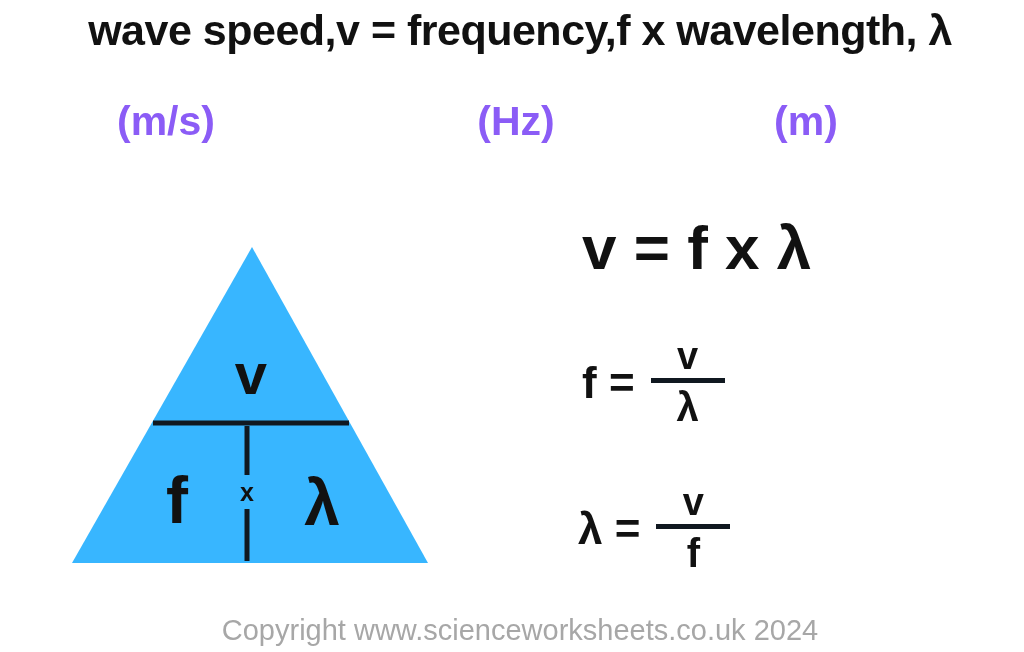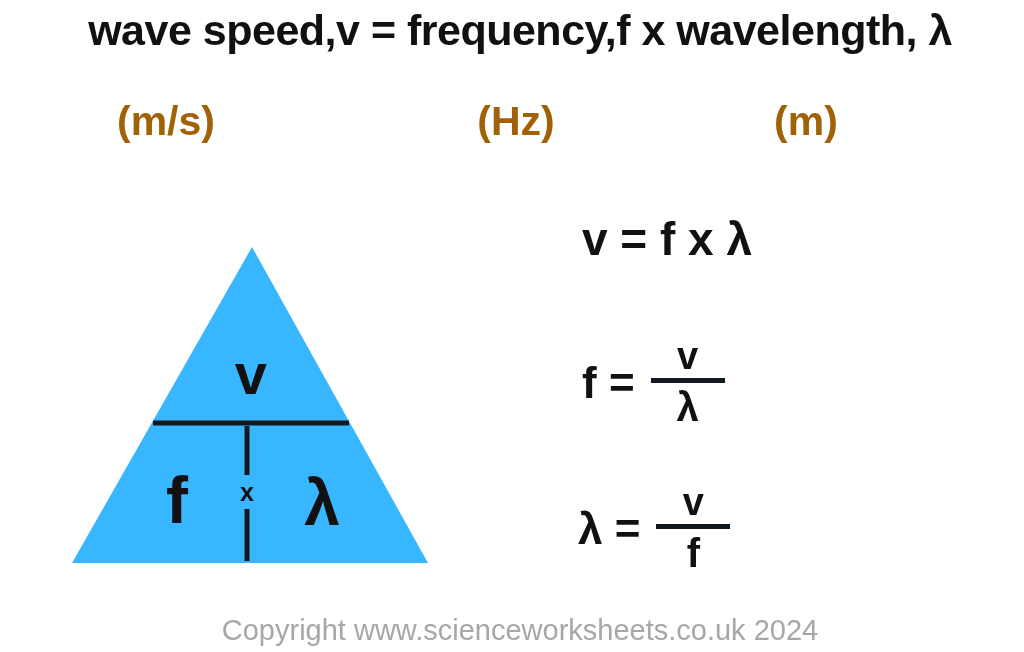--- a/index.html
+++ b/index.html
@@ -25,42 +25,42 @@
     letter-spacing: -0.5px;
     color: #111111;
     white-space: nowrap;
   }
   .unit {
     position: absolute;
     top: 98px;
     transform: translateX(-50%);
     font-size: 41px;
     font-weight: 700;
-    color: #a16207;
+    color: #8b5cf6;
     white-space: nowrap;
   }
   .unit-speed      { left: 166px; }
   .unit-frequency  { left: 516px; }
   .unit-wavelength { left: 806px; }
 
   .triangle-svg {
     position: absolute;
     left: 72px;
     top: 247px;
     width: 356px;
     height: 316px;
     display: block;
   }
   .tri-letter { font-family: "Liberation Sans", sans-serif; font-weight: 700; }
 
   .formula-main {
     position: absolute;
     left: 582px;
     top: 212px;
-    font-size: 46px;
+    font-size: 62px;
     font-weight: 700;
     white-space: nowrap;
     color: #111111;
   }
   .formula-frac {
     position: absolute;
     display: flex;
     align-items: center;
     gap: 16px;
   }

